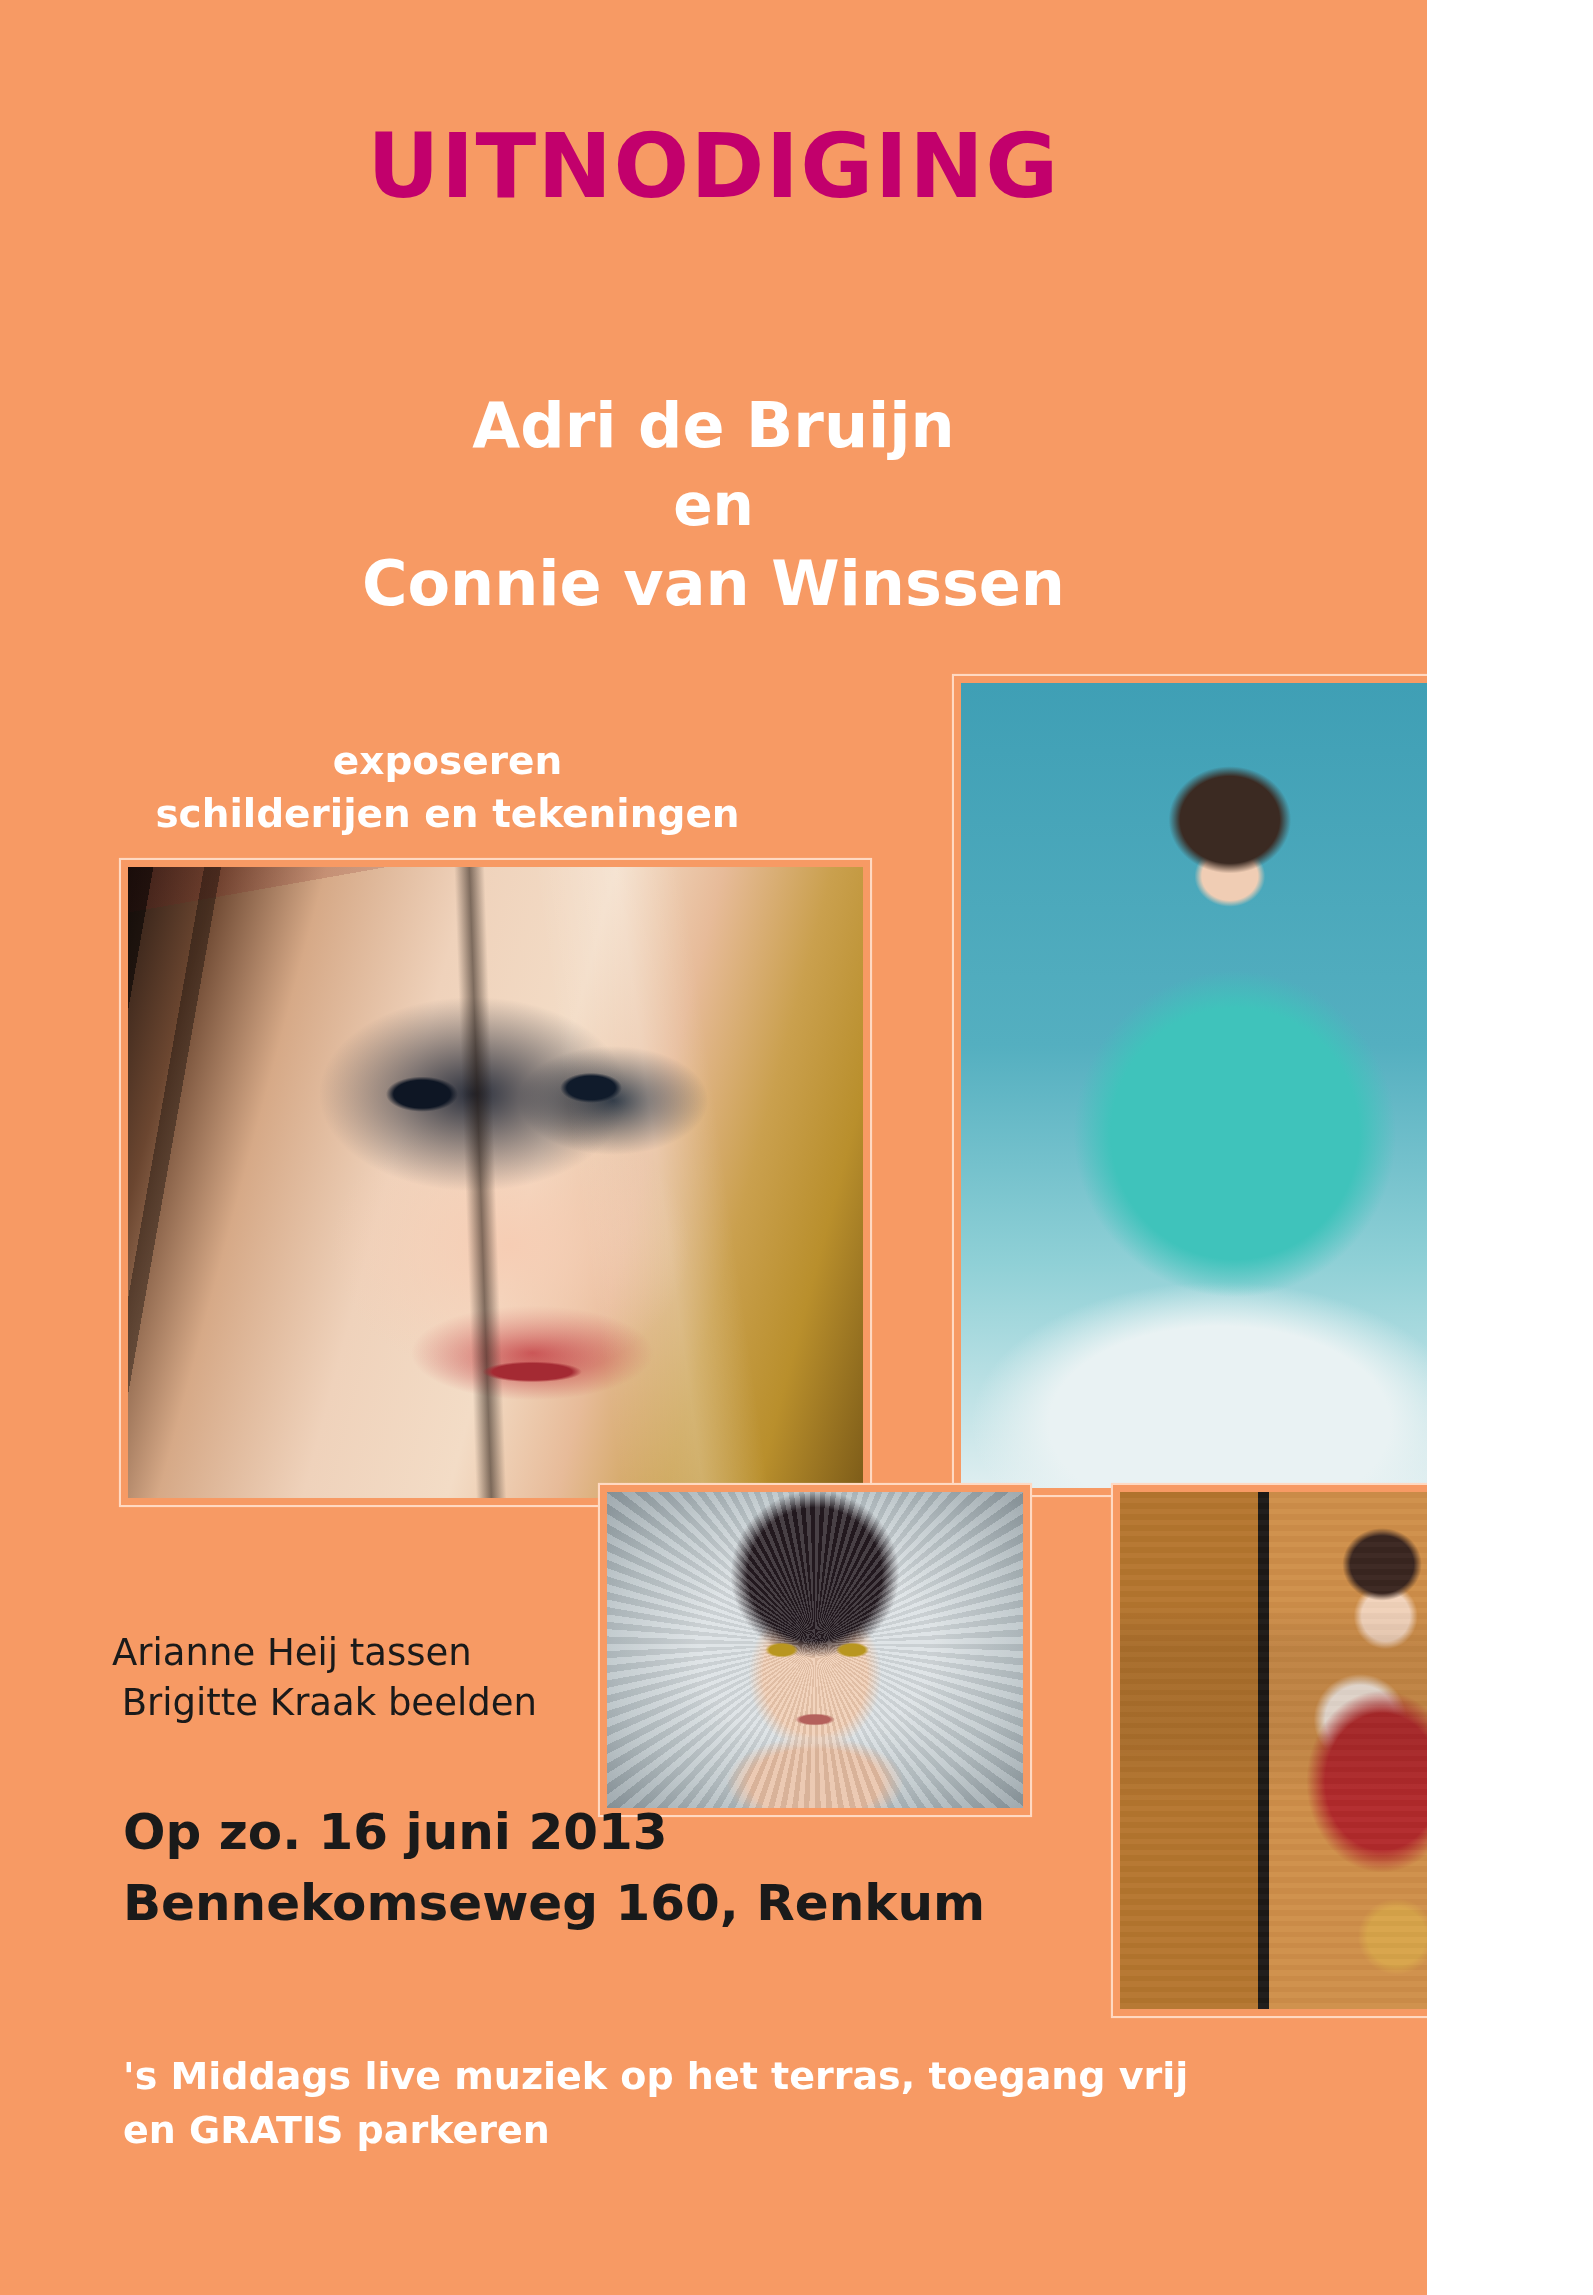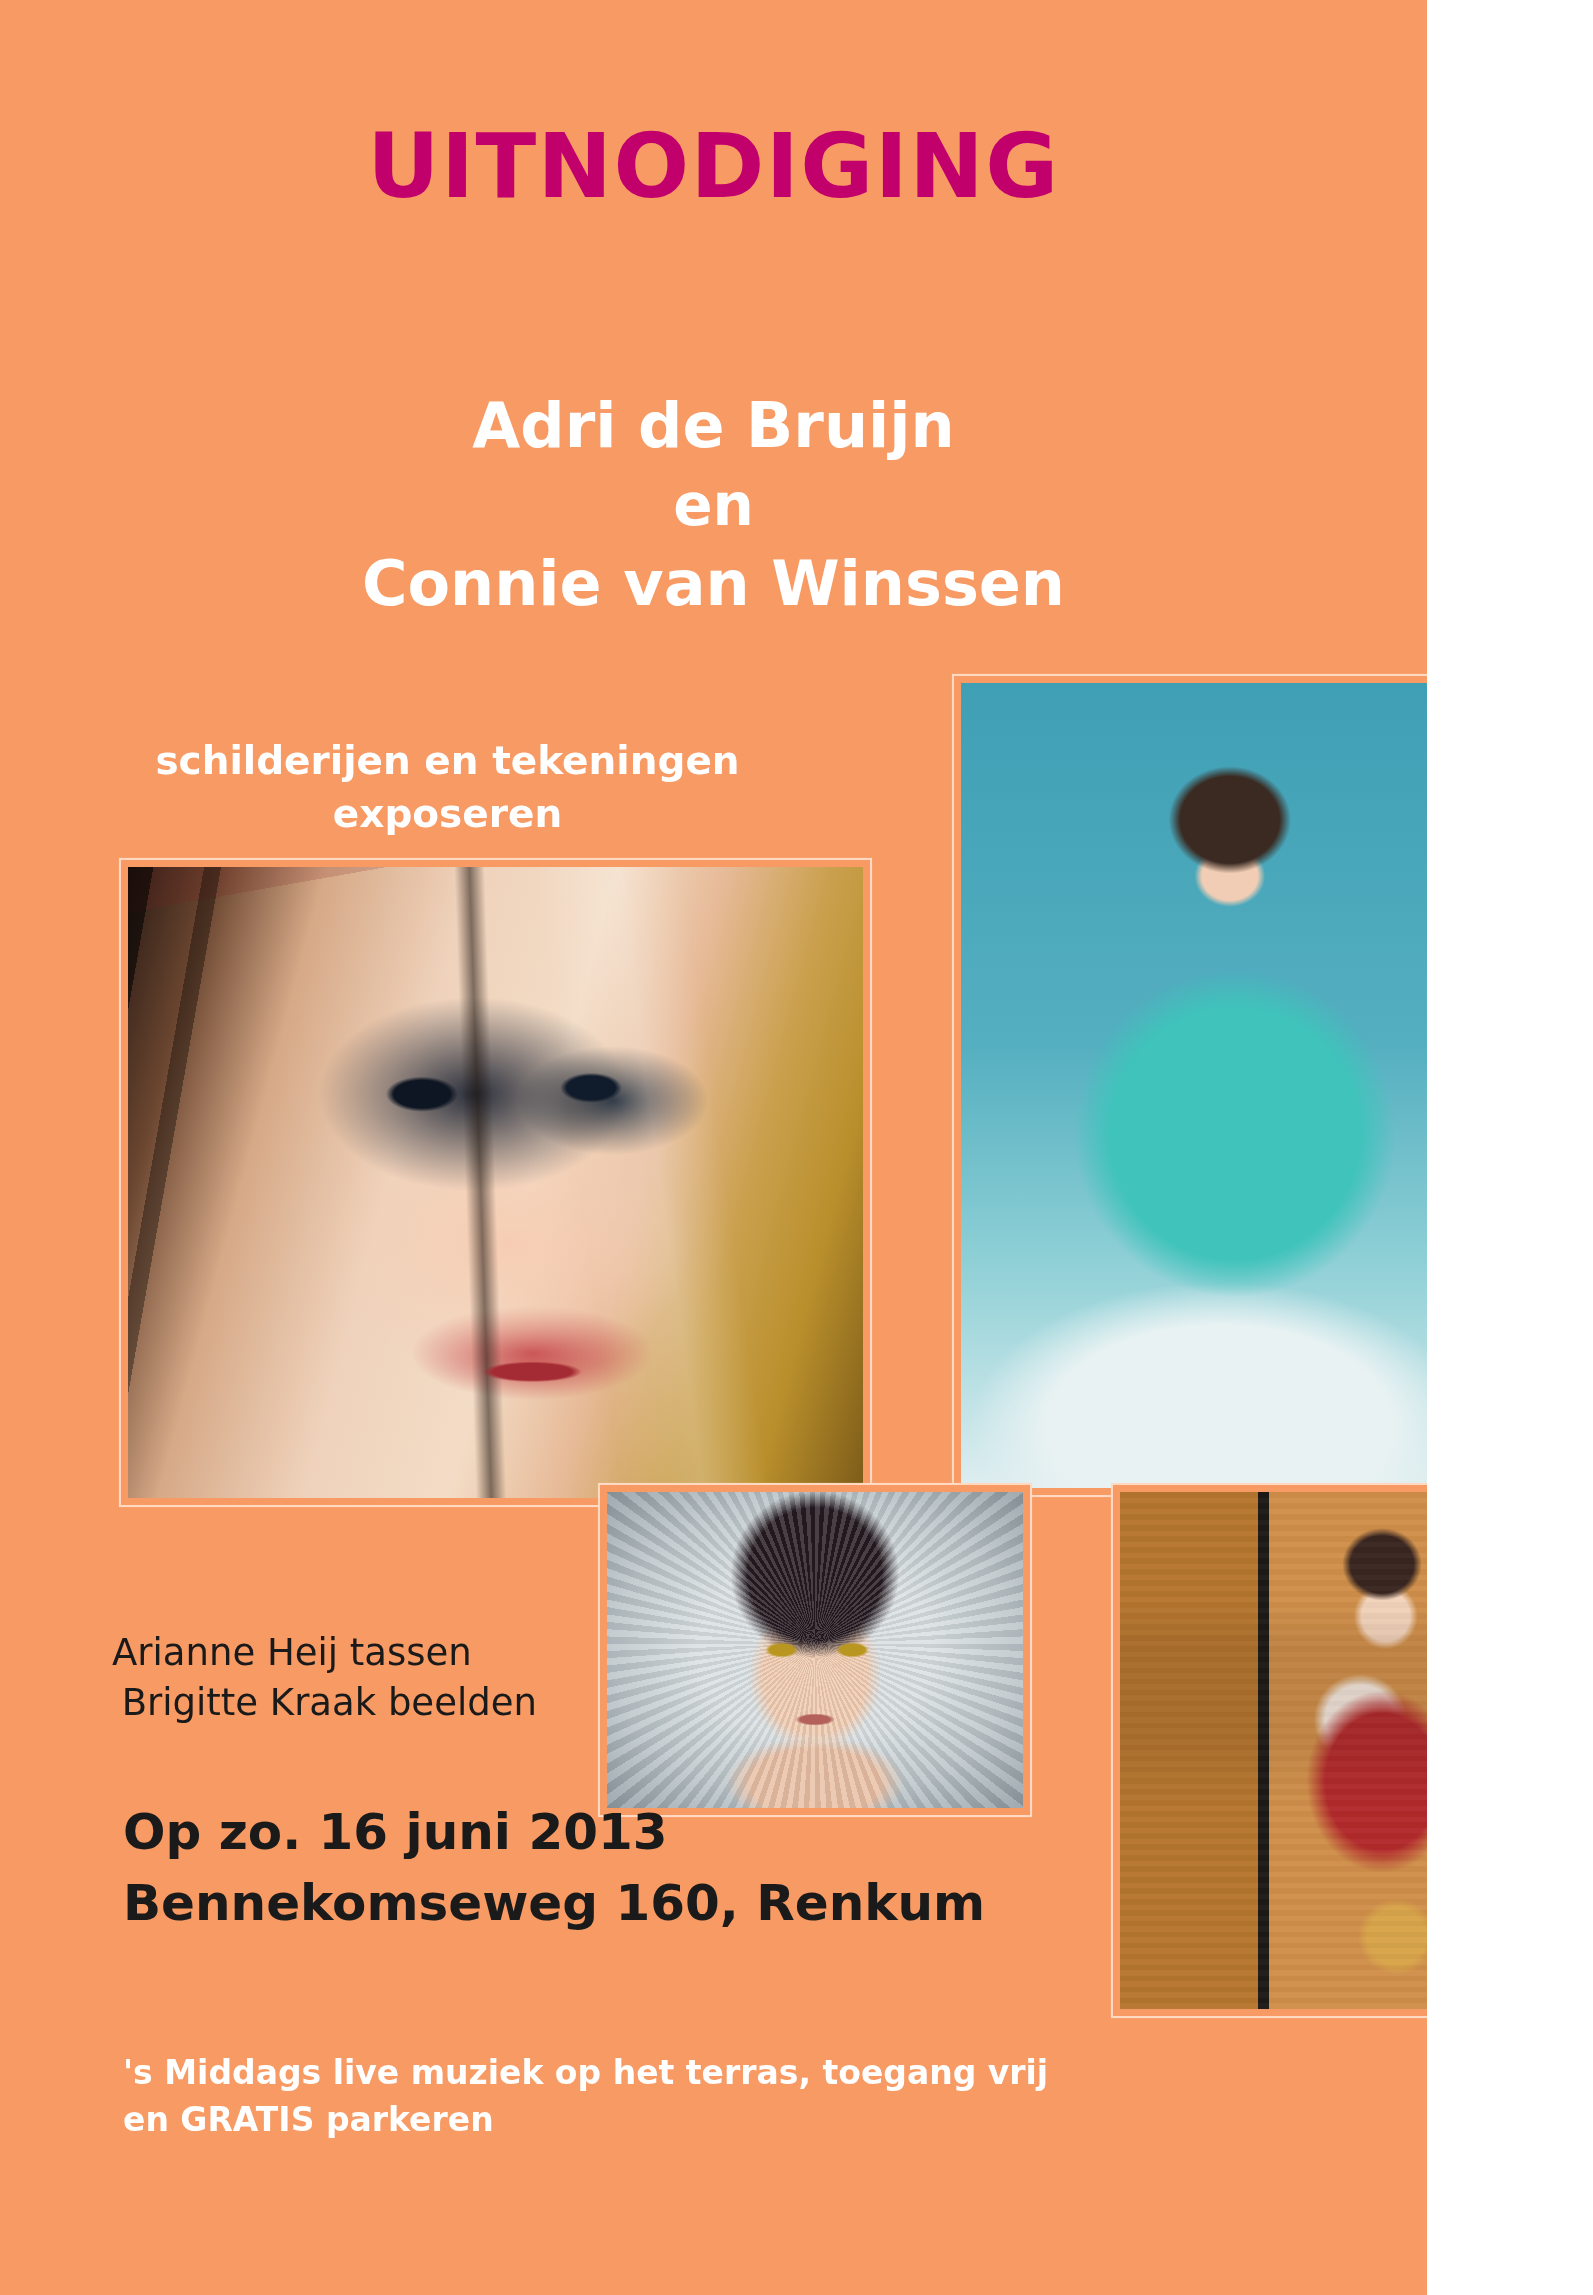--- a/index.html
+++ b/index.html
@@ -82,21 +82,21 @@
     font-size: 50px;
     font-weight: bold;
     line-height: 1.42;
   }
 
   .footer {
     position: absolute;
     top: 2050px;
     left: 123px;
     color: #ffffff;
-    font-size: 33px;
+    font-size: 38px;
     font-weight: bold;
     line-height: 1.42;
   }
 
   
   .artframe {
     position: absolute;
     background: #f79a64;
     padding: 7px;
     box-shadow: 0 0 0 2.1px #ffd9c2;
@@ -256,22 +256,22 @@
 
   <div class="title">UITNODIGING</div>
 
   <div class="artists">
     <div>Adri de Bruijn</div>
     <div class="line-mid">en</div>
     <div>Connie van Winssen</div>
   </div>
 
   <div class="subtitle">
+    <div>exposeren</div>
     <div>schilderijen en tekeningen</div>
-    <div>exposeren</div>
   </div>
 
   <div class="artframe" id="art-portrait-blonde">
     <div class="inner"></div>
   </div>
 
   <div class="artframe" id="art-geisha-turquoise">
     <div class="inner"></div>
   </div>
 

